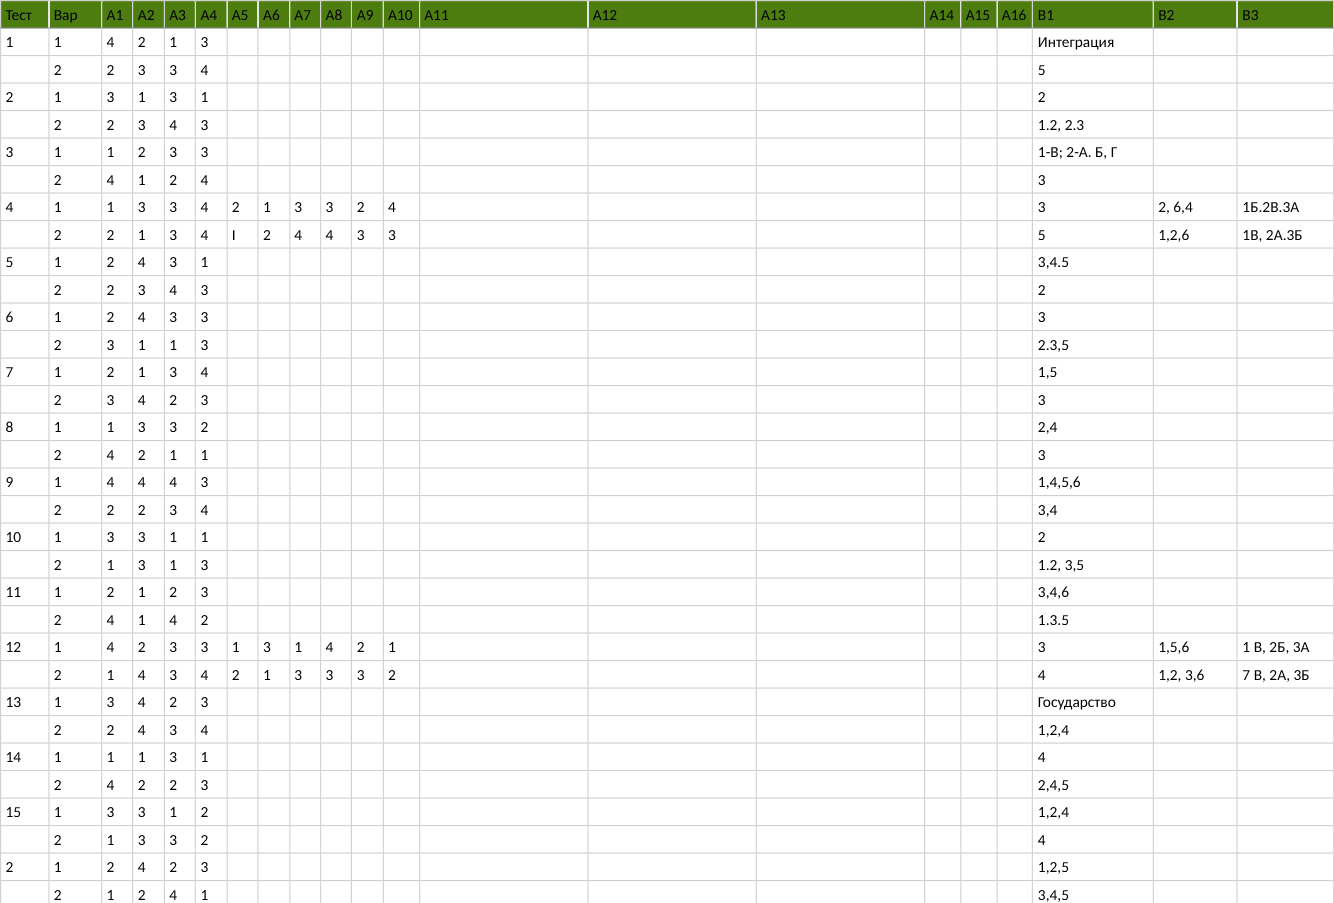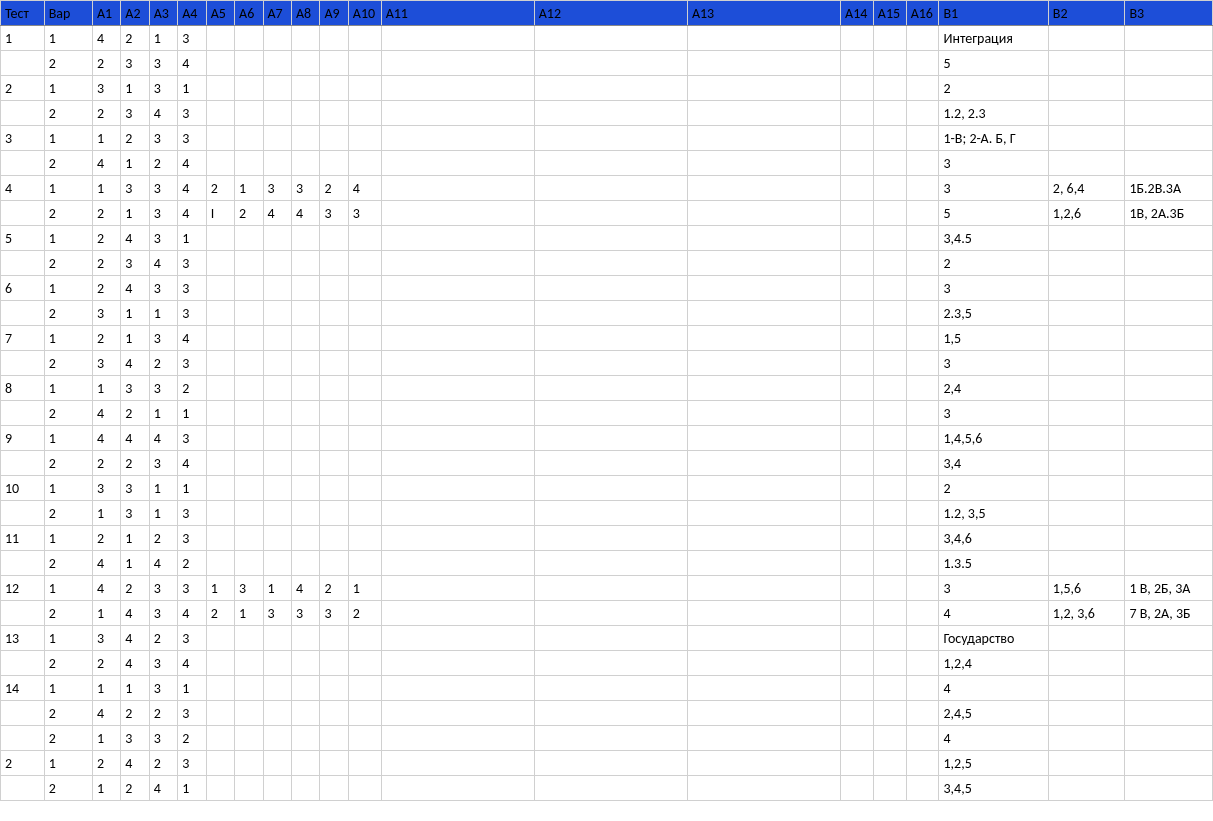--- a/index.html
+++ b/index.html
@@ -18,21 +18,21 @@
   th, td {
     border: 1px solid #d0d0d0;
     padding: 2px 4px;
     text-align: left;
     height: 20px;
     overflow: hidden;
     white-space: nowrap;
     font-weight: normal;
   }
   th {
-    background: #1d4ed8;
+    background: #4d7c0f;
     border-bottom: 1px solid #888;
   }
   col.c-test { width: 40px; }
   col.c-var  { width: 44px; }
   col.c-a    { width: 26px; }
   col.c-a10  { width: 30px; }
   col.c-a11  { width: 140px; }
   col.c-a12  { width: 140px; }
   col.c-a13  { width: 140px; }
   col.c-a14  { width: 30px; }
@@ -733,20 +733,43 @@
         <td></td>
         <td></td>
         <td></td>
         <td></td>
         <td></td>
         <td>2,4,5</td>
         <td></td>
         <td></td>
       </tr>
       <tr>
+        <td>15</td>
+        <td>1</td>
+        <td>3</td>
+        <td>3</td>
+        <td>1</td>
+        <td>2</td>
+        <td></td>
+        <td></td>
+        <td></td>
+        <td></td>
+        <td></td>
+        <td></td>
+        <td></td>
+        <td></td>
+        <td></td>
+        <td></td>
+        <td></td>
+        <td></td>
+        <td>1,2,4</td>
+        <td></td>
+        <td></td>
+      </tr>
+      <tr>
         <td></td>
         <td>2</td>
         <td>1</td>
         <td>3</td>
         <td>3</td>
         <td>2</td>
         <td></td>
         <td></td>
         <td></td>
         <td></td>

